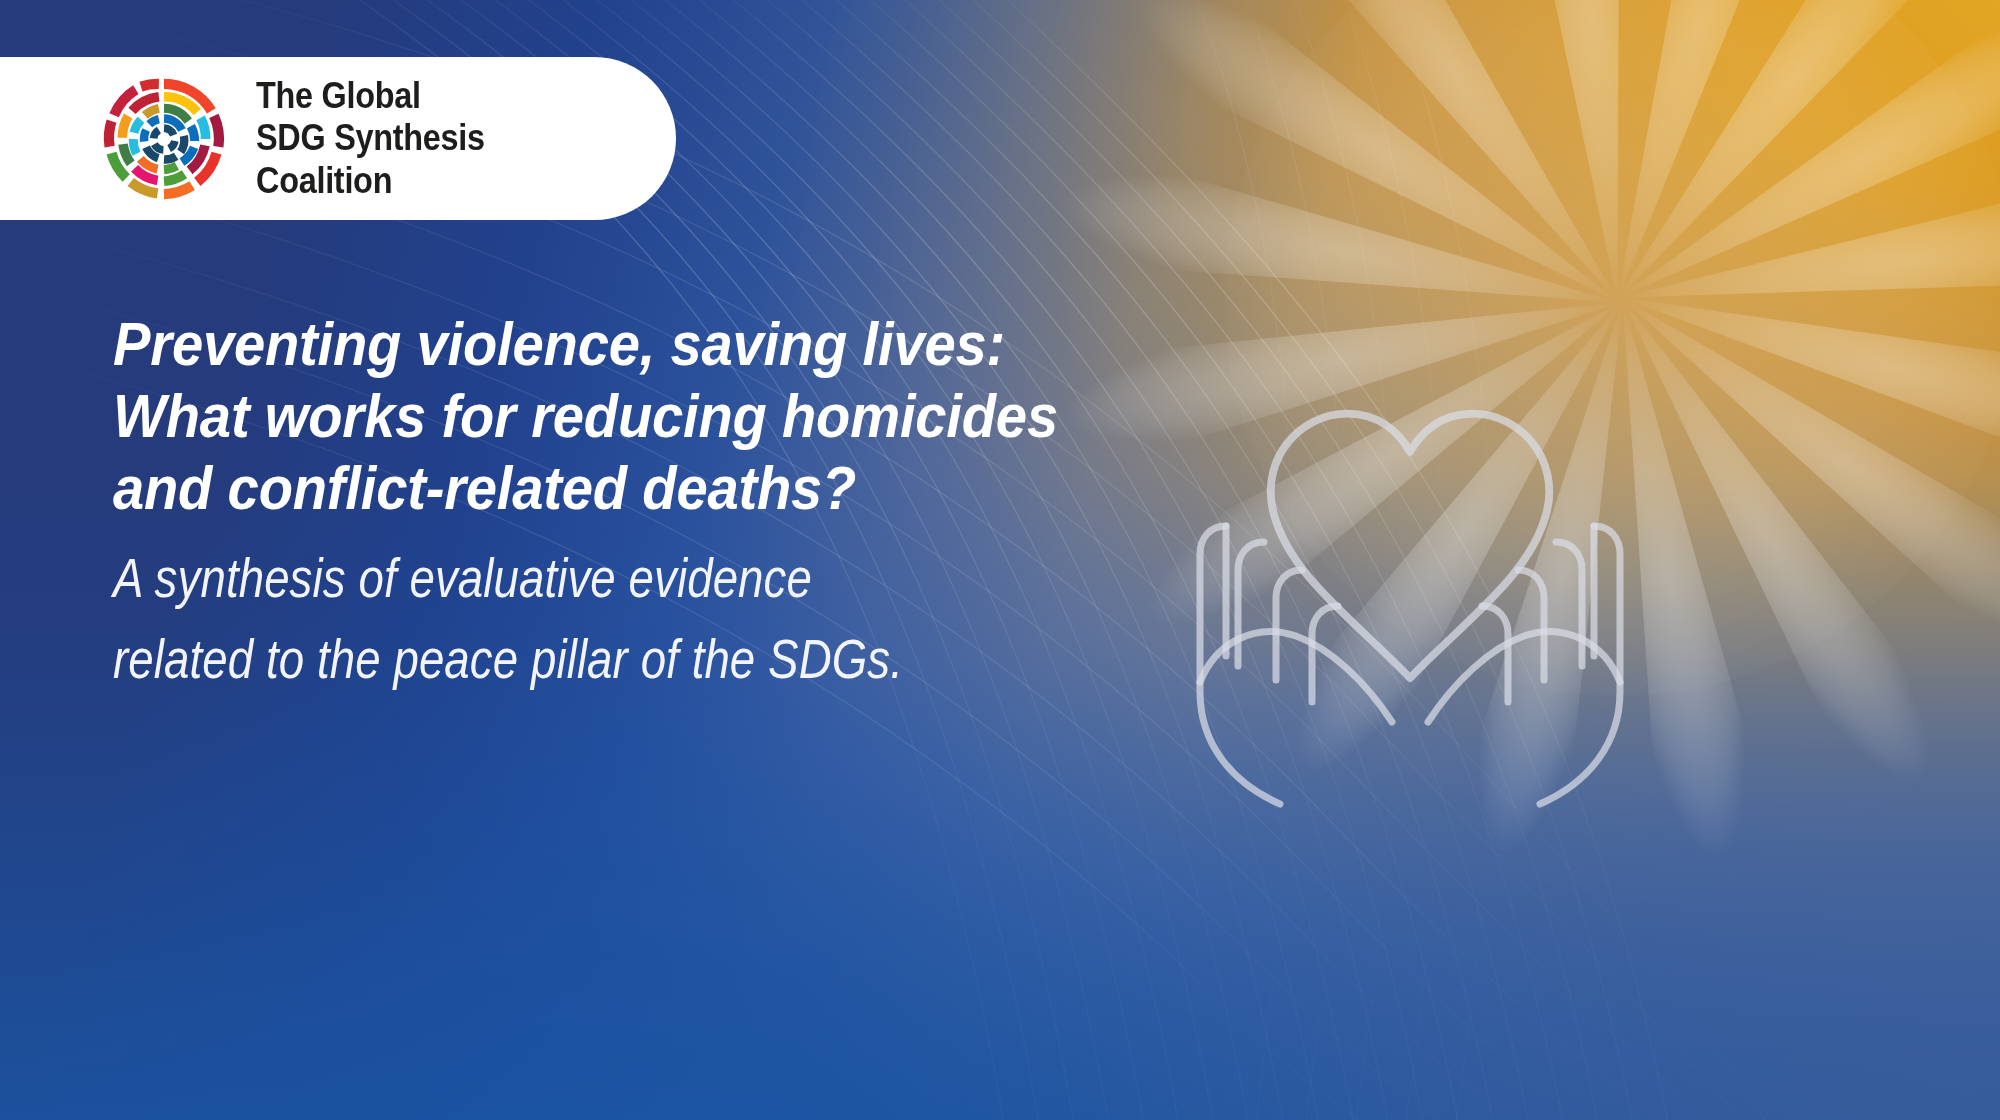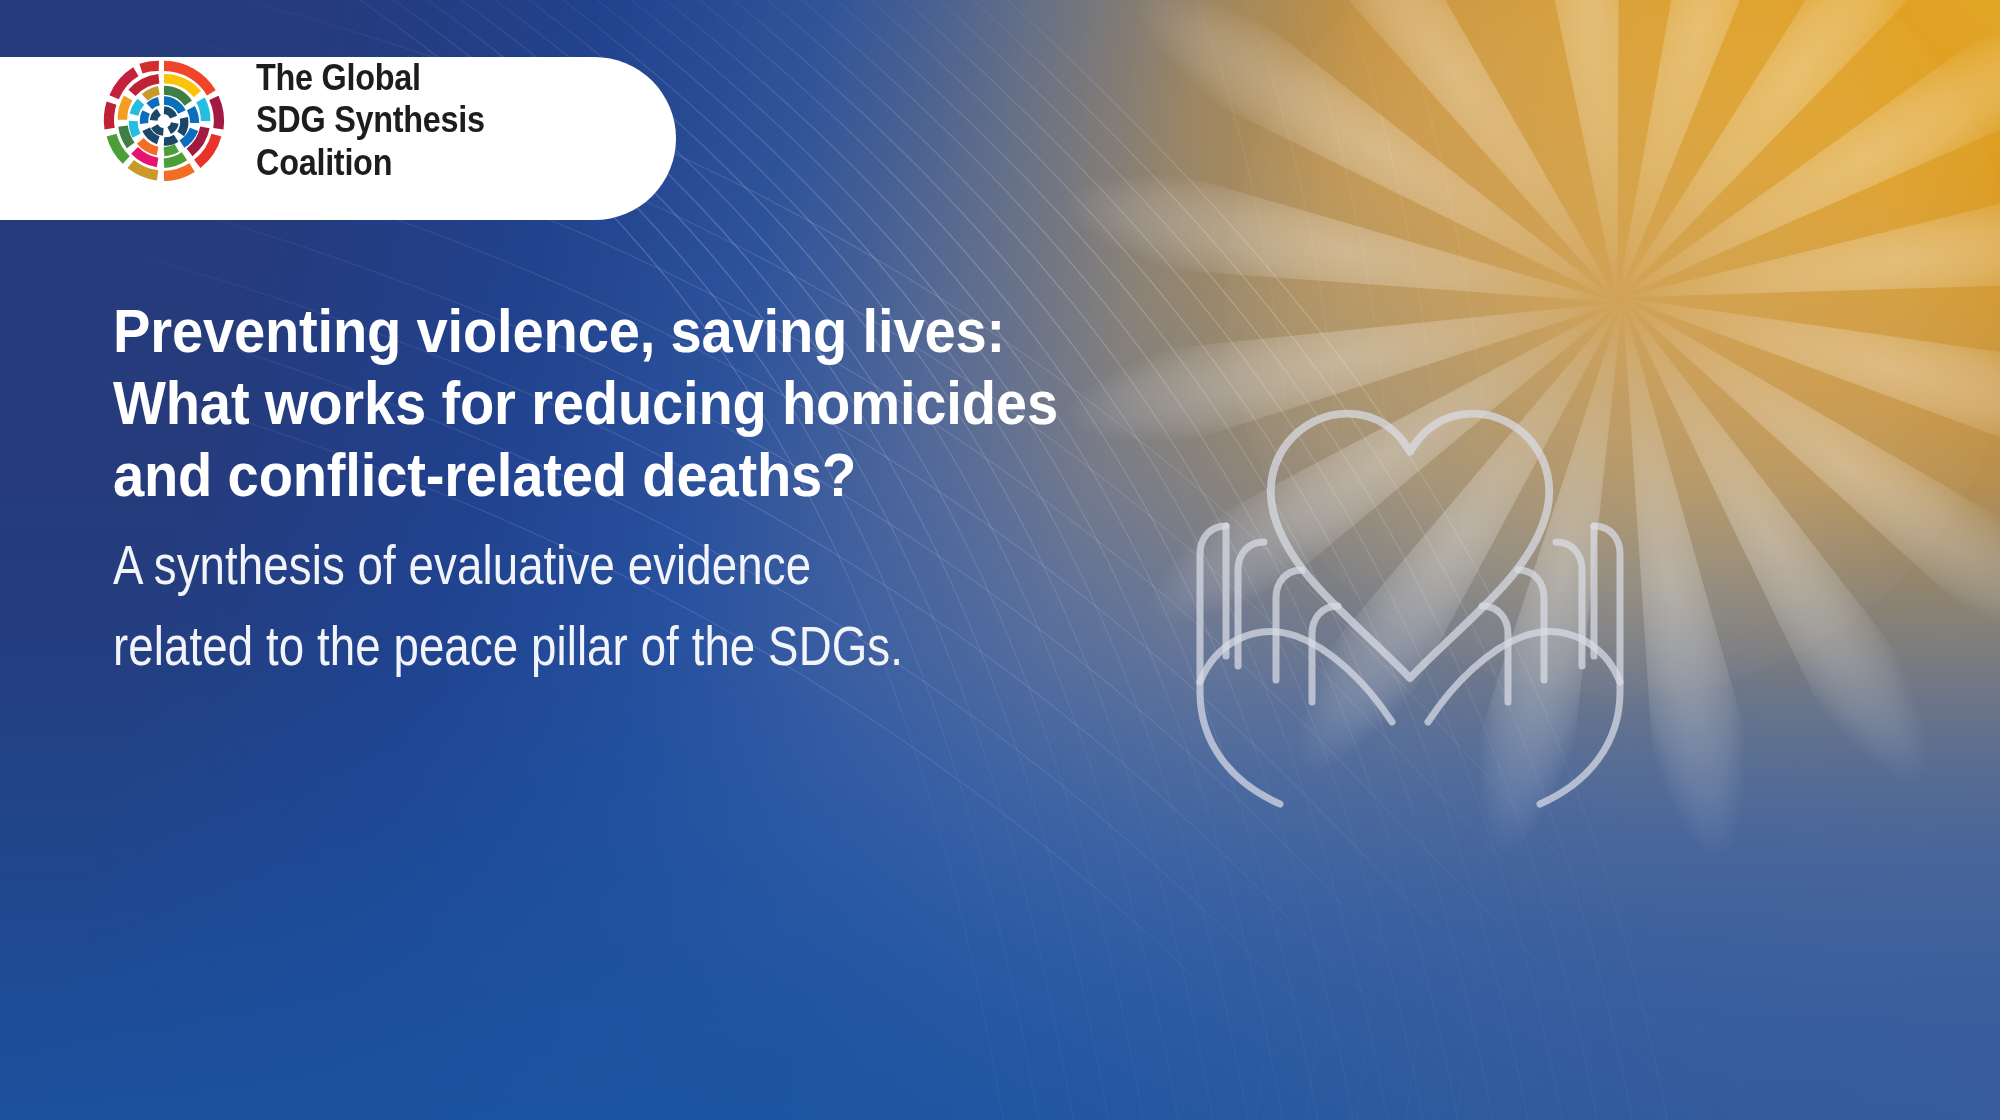--- a/index.html
+++ b/index.html
@@ -69,21 +69,21 @@
   }
   .handsheart svg{ width:100%; height:100%; display:block; overflow:visible; }
 
   
   .badge{
     position:absolute;
     left:0; top:57px;
     width:676px; height:163px;
     background:#ffffff;
     border-radius:0 82px 82px 0;
-    display:flex; 
+    display:flex; align-items:center;
     padding-left:100px;
     z-index:6;
   }
   .badge-logo{ width:128px; height:128px; flex:0 0 128px; }
   .badge-logo svg{ width:100%; height:100%; display:block; }
   .badge-text{
     margin-left:28px;
     font-family:"Liberation Sans", sans-serif;
     font-weight:700;
     font-size:36px;
@@ -91,23 +91,24 @@
     letter-spacing:-0.3px;
     color:#1d1d1b;
     transform:scaleX(0.90);
     transform-origin:left center;
     white-space:nowrap;
   }
 
   
   .copy{
     position:absolute;
-    left:113px; top:295px;
+    left:113px; top:308px;
     width:1020px;
     z-index:5;
+    font-style:italic;
   }
   .headline{
     font-family:"Liberation Sans", sans-serif;
     font-weight:700;
     font-size:62px;
     line-height:72px;
     color:#ffffff;
     letter-spacing:-0.2px;
     transform:scaleX(0.905);
     transform-origin:left top;

